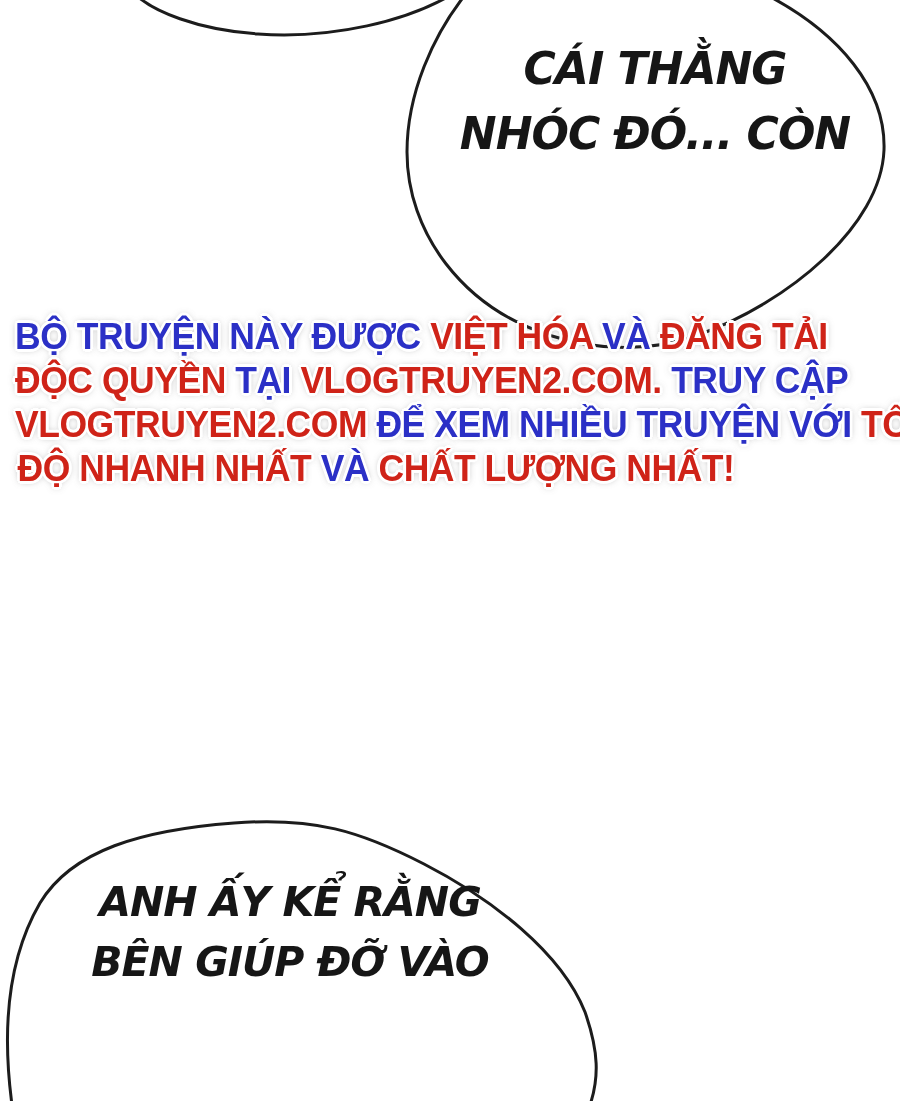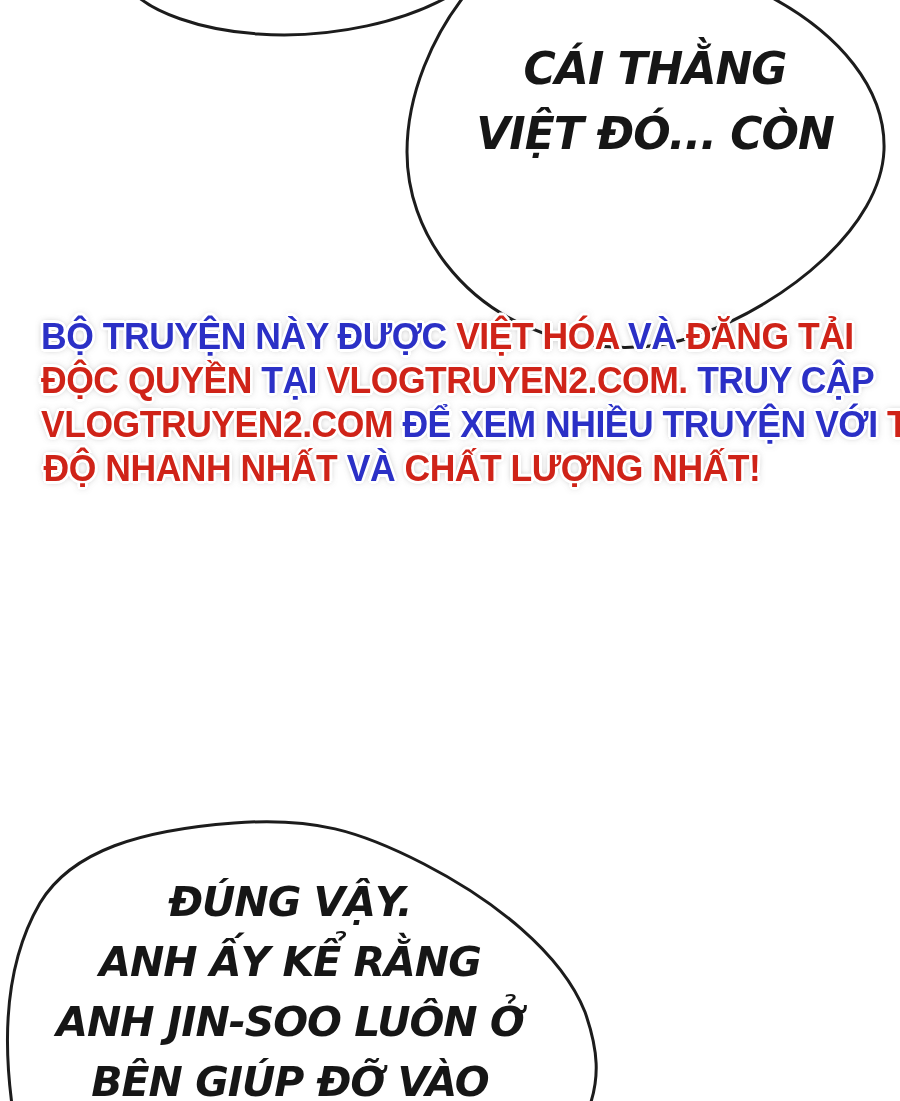--- a/index.html
+++ b/index.html
@@ -32,21 +32,20 @@
     font-size:41px;line-height:60px;
   }
 
   
   .watermark{
     position:absolute;
     left:0;top:315px;width:752px;
     text-align:center;
     font-family:"Liberation Sans",sans-serif;
     font-weight:700;
-    padding-left:26px;
   }
   .wline{
     font-size:37px;line-height:44px;
     white-space:pre;
     letter-spacing:-0.5px;
     transform:scaleX(.96);
     transform-origin:50% 50%;
     text-shadow:
       -2px -2px 0 #fff, 2px -2px 0 #fff, -2px 2px 0 #fff, 2px 2px 0 #fff,
       -3px 0 0 #fff, 3px 0 0 #fff, 0 -3px 0 #fff, 0 3px 0 #fff,
@@ -62,30 +61,28 @@
 
     <path d="M 131,-10 C 150,12 200,30 258,34 C 330,39 410,22 459,-10" fill="none" stroke="#1c1c1c" stroke-width="3" stroke-linecap="round"></path>
 
     <path d="M 469,-10 C 432,35 407,95 407,152 C 407,232 462,308 552,336 C 598,351 652,352 698,335 C 788,303 881,226 884,150 C 886,92 843,32 757,-10" fill="#ffffff" stroke="#1c1c1c" stroke-width="3" stroke-linecap="round"></path>
 
     <path d="M 12,1105 C 2,1030 8,958 40,903 C 72,850 142,830 234,823 C 314,817 360,831 424,864 C 492,899 561,952 585,1012 C 599,1052 599,1078 590,1105" fill="#ffffff" stroke="#1c1c1c" stroke-width="3" stroke-linecap="round"></path>
   </svg>
 
   <div class="bubble-text top-right">
       <div class="line">CÁI THẰNG</div>
-      <div class="line">VIỆT ĐÓ... CÒN</div>
+      <div class="line">NHÓC ĐÓ... CÒN</div>
     </div>
 
   <div class="watermark">
       <div class="wline"><span class="seg" style="color: rgb(43, 48, 198);">BỘ TRUYỆN NÀY ĐƯỢC</span><span class="seg" style="color: rgb(207, 35, 24);"> VIỆT HÓA</span><span class="seg" style="color: rgb(43, 48, 198);"> VÀ</span><span class="seg" style="color: rgb(207, 35, 24);"> ĐĂNG TẢI</span></div>
       <div class="wline"><span class="seg" style="color: rgb(207, 35, 24);">ĐỘC QUYỀN</span><span class="seg" style="color: rgb(43, 48, 198);"> TẠI</span><span class="seg" style="color: rgb(207, 35, 24);"> VLOGTRUYEN2.COM.</span><span class="seg" style="color: rgb(43, 48, 198);"> TRUY CẬP</span></div>
       <div class="wline"><span class="seg" style="color: rgb(207, 35, 24);">VLOGTRUYEN2.COM</span><span class="seg" style="color: rgb(43, 48, 198);"> ĐỂ XEM NHIỀU TRUYỆN VỚI</span><span class="seg" style="color: rgb(207, 35, 24);"> TỐC</span></div>
       <div class="wline"><span class="seg" style="color: rgb(207, 35, 24);">ĐỘ NHANH NHẤT</span><span class="seg" style="color: rgb(43, 48, 198);"> VÀ</span><span class="seg" style="color: rgb(207, 35, 24);"> CHẤT LƯỢNG NHẤT!</span></div>
     </div>
 
   <div class="bubble-text bottom">
-      <div class="line">ĐÚNG VẬY.</div>
       <div class="line">ANH ẤY KỂ RẰNG</div>
-      <div class="line">ANH JIN-SOO LUÔN Ở</div>
       <div class="line">BÊN GIÚP ĐỠ VÀO</div>
     </div>
 
 </div>
 
 </body></html>

